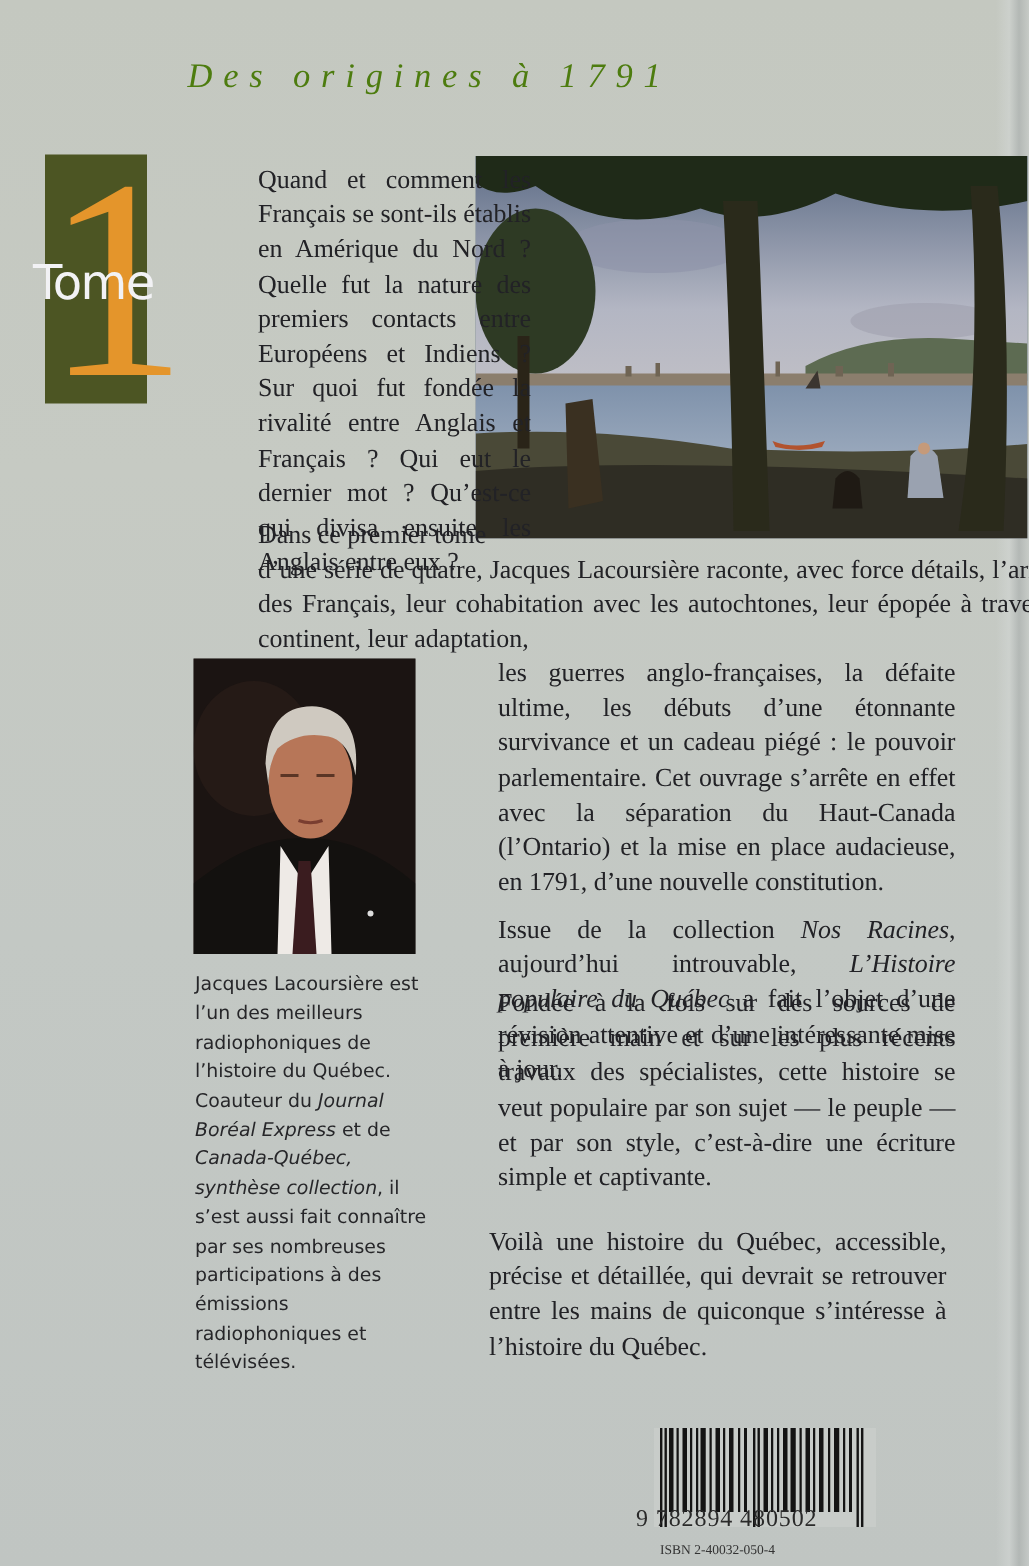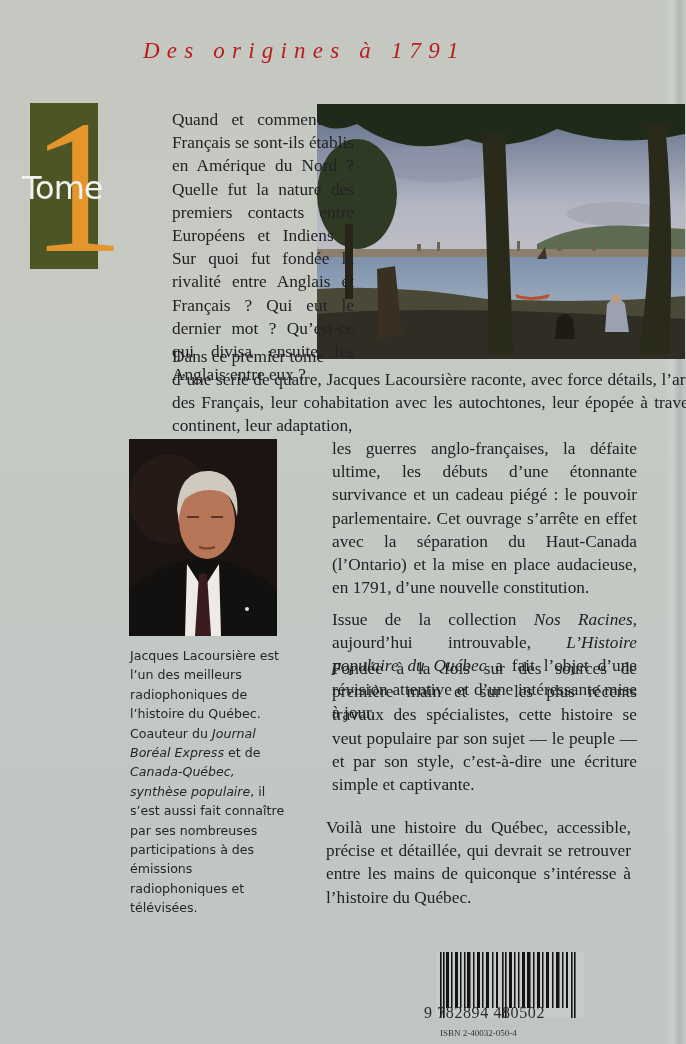--- a/index.html
+++ b/index.html
@@ -9,21 +9,21 @@
       font-family: "Liberation Serif", "DejaVu Serif", serif;
       color:#1f1f22;
     }
     .spine-edge {
       position:absolute; right:0; top:0; width:22px; height:1044px;
       background: linear-gradient(90deg, rgba(0,0,0,0) 0%, rgba(210,214,212,0.6) 40%, rgba(175,180,178,0.8) 70%, rgba(200,204,202,0.6) 100%);
     }
     .subtitle {
       position:absolute; left:125px; top:38px;
       font-family:"Liberation Serif", serif; font-style:italic;
-      font-size:23px; letter-spacing:7.2px; color:#b91c1c;margin-left:18px;
+      font-size:23px; letter-spacing:7.2px; color:#4d7c0f;
     }
     .tome-block {
       position:absolute; left:30px; top:103px; width:68px; height:166px;
       background:#4c5523;
     }
     .tome-number {
       position:absolute; left:0; top:4px; width:68px; height:160px;
       text-align:center; font-family:"Liberation Serif", serif;
       font-size:190px; line-height:160px; color:#e4952b;
     }
@@ -161,21 +161,21 @@
 
 <div class="col p4">
   <p>Fondée à la fois sur des sources de première main et sur les plus récents travaux des spécialistes, cette histoire se veut populaire par son sujet — le peuple — et par son style, c’est-à-dire une écriture simple et captivante.</p>
 </div>
 
 <div class="col p5">
   <p>Voilà une histoire du Québec, accessible, précise et détaillée, qui devrait se retrouver entre les mains de quiconque s’intéresse à l’histoire du Québec.</p>
 </div>
 
 <div class="bio">
-  <span>Jacques Lacoursière est l’un des meilleurs radiophoniques de l’histoire du Québec. Coauteur du </span><i>Journal Boréal Express</i><span> et de </span><i>Canada-Québec, synthèse populaire</i><span>, il s’est aussi fait connaître par ses nombreuses participations à des émissions radiophoniques et télévisées.</span>
+  <span>Jacques Lacoursière est l’un des meilleurs radiophoniques de l’histoire du Québec. Coauteur du </span><i>Journal Boréal Express</i><span> et de </span><i>Canada-Québec, synthèse collection</i><span>, il s’est aussi fait connaître par ses nombreuses participations à des émissions radiophoniques et télévisées.</span>
 </div>
 
 <div class="barcode">
   <svg width="148" height="66" viewBox="0 0 148 66">
     <rect width="148" height="66" fill="#c8ccc9"></rect>
     <g fill="#141414">
       <rect x="4" y="0" width="1.6" height="66"></rect>
         <rect x="7" y="0" width="1.6" height="66"></rect>
       <rect x="10" y="0" width="3" height="56"></rect>
         <rect x="15" y="0" width="1.5" height="56"></rect>

